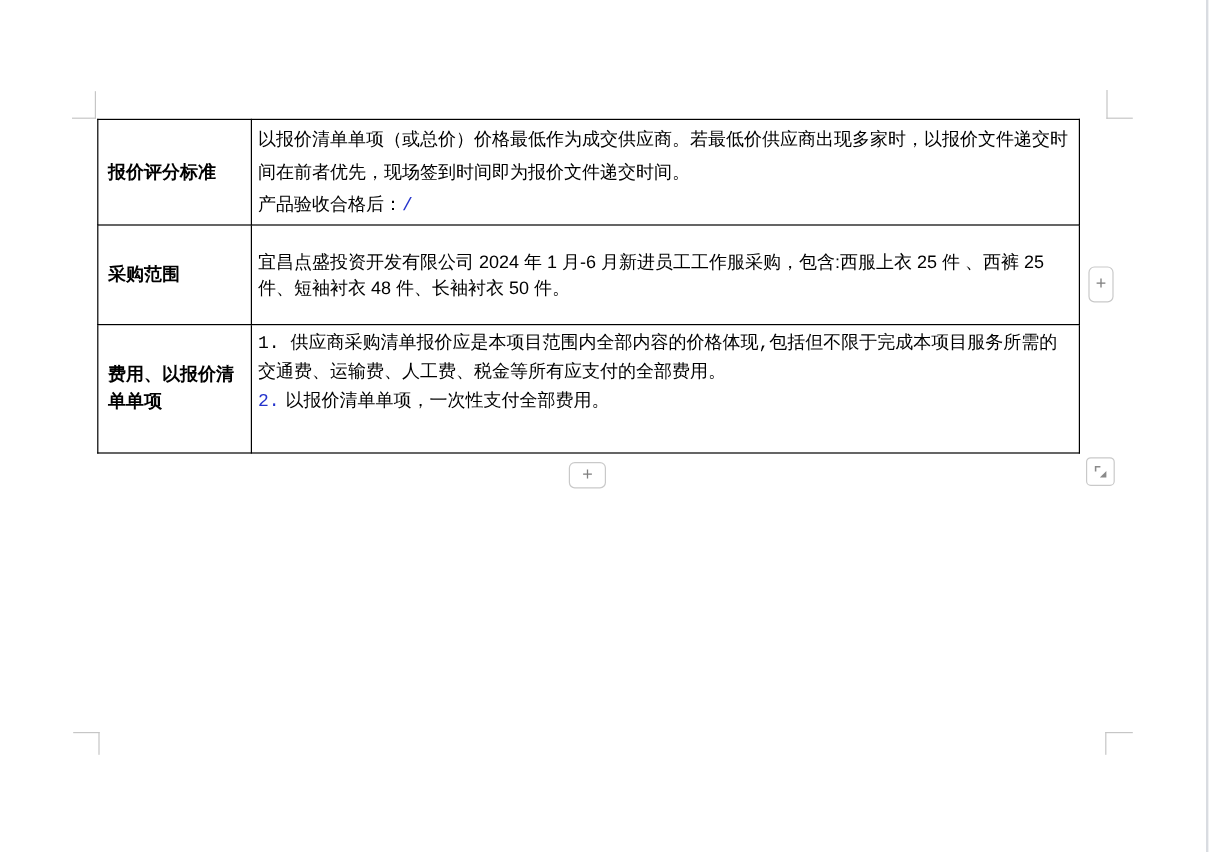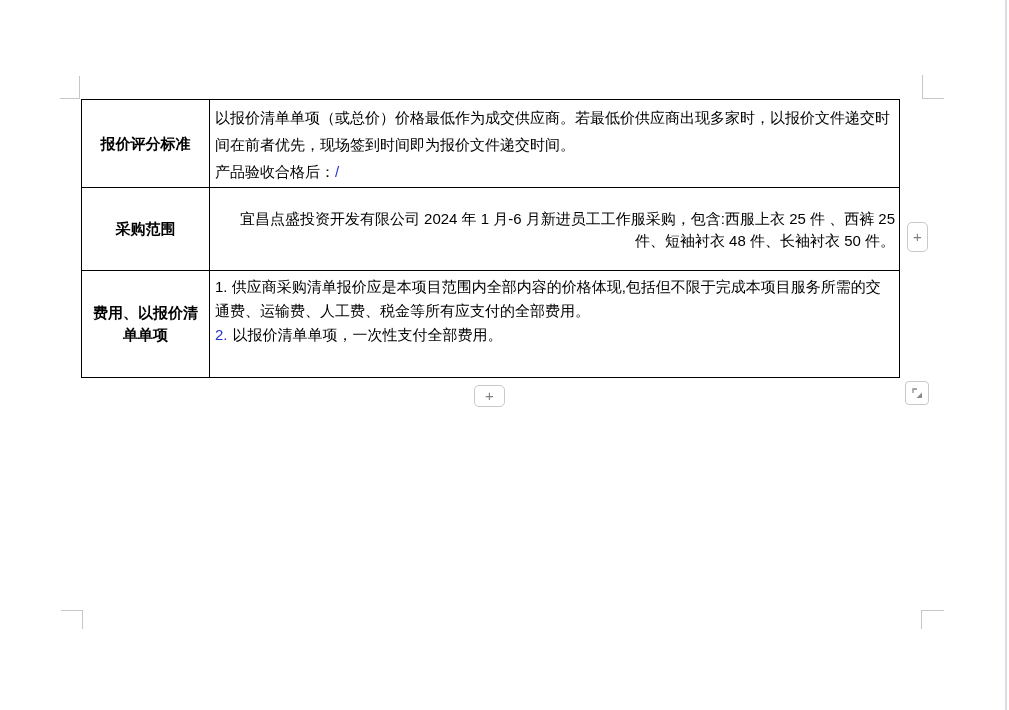--- a/index.html
+++ b/index.html
@@ -47,38 +47,38 @@
   table.doc-table td {
     border: 1px solid #000000;
     box-sizing: border-box;
   }
   tr.row-1 { height: 87px; }
   tr.row-2 { height: 83px; }
   tr.row-3 { height: 107px; }
 
   td.header-cell {
     width: 128px;
-    text-align: center;
+    text-align: left;
     vertical-align: middle;
     font-weight: bold;
     font-size: 15px;
     line-height: 22px;
     padding: 0 8px;
   }
   td.body-cell {
     width: 690px;
     font-size: 15px;
     padding: 4px 4px 2px 5px;
   }
   td.body-cell.top { vertical-align: top; }
-  td.body-cell.middle { vertical-align: middle; text-align: right; }
+  td.body-cell.middle { vertical-align: middle; }
   .lh-27 { line-height: 27px; }
   .lh-22 { line-height: 22px; }
   .lh-24 { line-height: 24px; }
-  .pt-2 { padding-top: 2px; }
+  .pt-2 { padding-top: 2px; font-family: Liberation Mono, monospace; }
   .para { margin: 0; }
   .rev {  }
   .item-marker { margin-right: 5px; }
 
   
   .ctl-btn {
     position: absolute;
     background: #ffffff;
     border: 1px solid #c9c9c9;
     border-radius: 5px;

